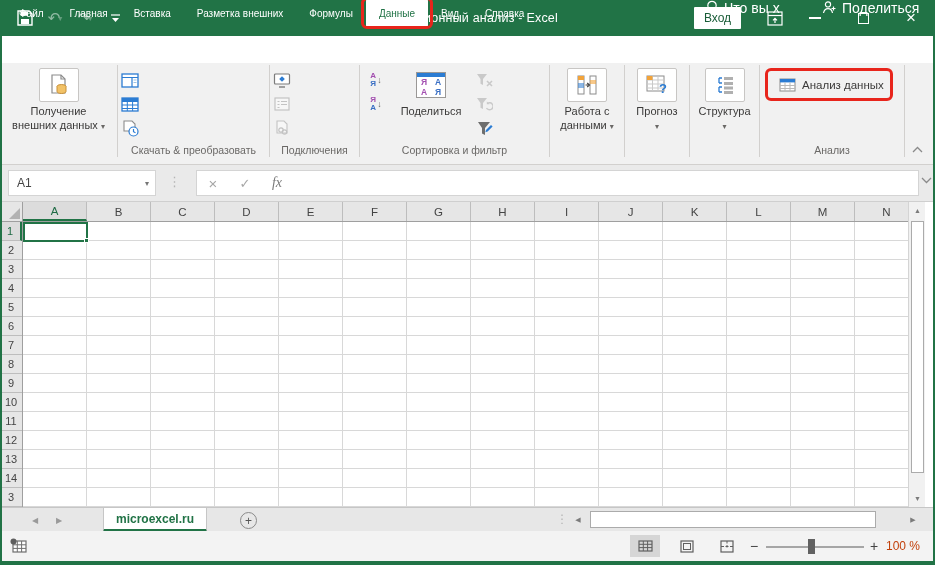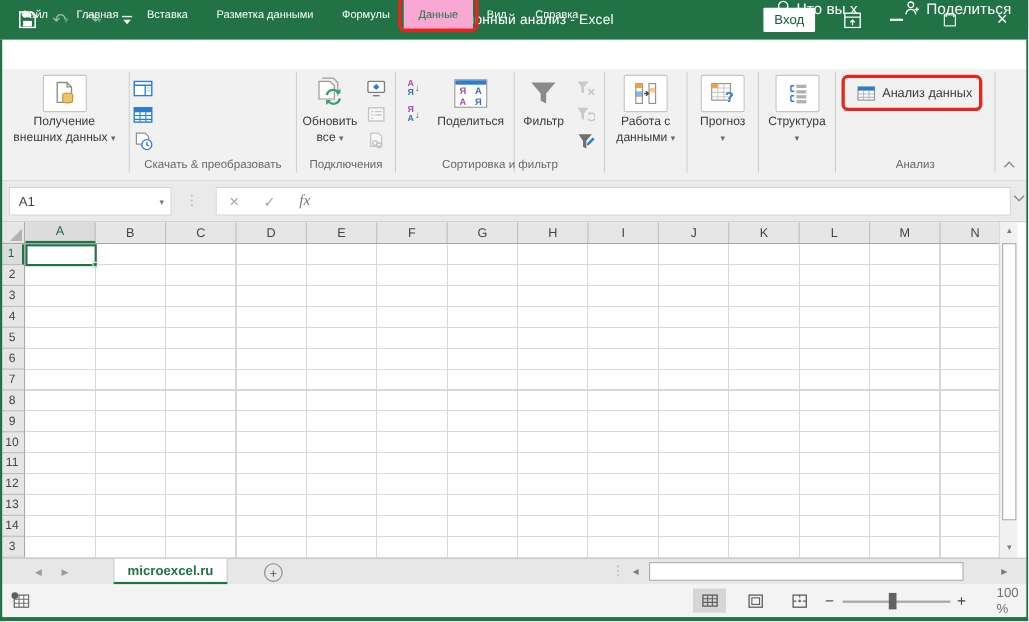--- a/index.html
+++ b/index.html
@@ -15,21 +15,21 @@
   .qat-drop { font-size:8px; margin-left:-2px; opacity:.6; }
   #window-title { left:300px; top:0; width:335px; height:36px; display:flex; align-items:center; justify-content:center; font-size:12.5px; letter-spacing:.2px; }
   #signin-btn { left:694px; top:7px; width:47px; height:22px; background:#fff; color:#185c37; font-size:12px; display:flex; align-items:center; justify-content:center; border-radius:1px; }
   .winctl { top:0; height:36px; width:34px; display:flex; align-items:center; justify-content:center; color:#fff; }
   #maximize-box { width:11px; height:11px; border:1.4px solid #fff; }
   #minimize-line { width:12px; height:1.6px; background:#fff; }
 
   
   #tabrow { left:0; top:36px; width:935px; height:27px; background:#217346; display:flex; align-items:stretch; padding-left:6px; color:#fff; }
   .rtab { padding:0 13px; display:flex; align-items:center; font-size:10px; white-space:nowrap; position:relative; }
-  .rtab.sel { background:#f9a8d4; color:#217346; }
+  .rtab.sel { background:#ffffff; color:#217346; }
   .redbox { position:absolute; border:3px solid #e8251c; border-radius:6px; pointer-events:none; z-index:30; }
   #tab-data-redbox { left:-5px; top:-3px; right:-5px; bottom:-2px; }
   .tellme { position:absolute; display:flex; align-items:flex-start; gap:6px; font-size:14px; top:0; height:27px; white-space:nowrap; overflow:hidden; }
 
   
   #ribbon { left:0; top:63px; width:935px; height:102px; background:#f1f1f1; border-bottom:1px solid #d2d0ce; }
   .rgroup { position:absolute; top:2px; height:92px; border-right:1px solid #d2d0ce; }
   .grp-label { position:absolute; bottom:1px; left:0; right:0; text-align:center; font-size:10.5px; color:#6a6866; white-space:nowrap; }
   .bigbtn { display:flex; flex-direction:column; align-items:center; padding-top:3px; }
   .iconbox { width:40px; height:34px; background:#fff; border:1px solid #c8c6c4; border-radius:2px; display:flex; align-items:center; justify-content:center; }
@@ -95,21 +95,21 @@
 
   
   #statusbar { left:0; top:531px; width:935px; height:30px; background:#f3f3f3; }
   #macro-rec { left:10px; top:7px; }
   .viewbtn { top:4px; width:30px; height:22px; display:flex; align-items:center; justify-content:center; }
   .viewbtn.sel { background:#d6d6d6; }
   #zoom-out { left:746px; top:4px; width:16px; height:22px; display:flex; align-items:center; justify-content:center; color:#444; font-size:14px; }
   #zoom-track { left:766px; top:14.5px; width:98px; height:2px; background:#a6a6a6; }
   #zoom-thumb { left:808px; top:8px; width:7px; height:15px; background:#616161; }
   #zoom-in { left:866px; top:4px; width:16px; height:22px; display:flex; align-items:center; justify-content:center; color:#444; font-size:14px; }
-  #zoom-level { left:886px; top:4px; height:22px; display:flex; align-items:center; font-size:12px; color:#737373;margin-left:20px; }
+  #zoom-level { left:886px; top:4px; height:22px; display:flex; align-items:center; font-size:12px; color:#c2410c; }
 
   #footer-strip { left:0; top:561px; width:935px; height:4px; background:#217346; }
   #edge-l { left:0; top:36px; width:2px; height:529px; background:#217346; z-index:40; }
   #edge-r { left:933px; top:36px; width:2px; height:529px; background:#217346; z-index:40; }
 
   svg { display:block; }
 </style>
 </head>
 <body>
 
@@ -156,21 +156,21 @@
       </div>
     <div class="winctl abs" style="left:894px;font-size:17px">
         <span>×</span>
       </div>
   </div>
 
   <div id="tabrow">
     <div class="rtab">Файл</div>
     <div class="rtab">Главная</div>
     <div class="rtab">Вставка</div>
-    <div class="rtab">Разметка данными</div>
+    <div class="rtab">Разметка внешних</div>
     <div class="rtab">Формулы</div>
     <div class="rtab sel">
       <span>Данные</span>
       <div class="redbox" id="tab-data-redbox"></div>
     </div>
     <div class="rtab">Вид</div>
     <div class="rtab">Справка</div>
     <div class="tellme" style="left:706px;width:110px">
       <svg width="12" height="15" viewBox="0 0 12 15">
           <circle cx="6" cy="5.5" r="4.2" fill="none" stroke="#fff" stroke-width="1.2"></circle>
@@ -225,33 +225,20 @@
               <path d="M2 1h8l3 3v7H2z" fill="#fff" stroke="#8c8c8c" stroke-width="1.1"></path>
               <circle cx="11.5" cy="11.5" r="4.5" fill="#fff" stroke="#2b7cd3" stroke-width="1.2"></circle>
               <path d="M11.5 9v2.7l2 1" fill="none" stroke="#2b7cd3" stroke-width="1.2"></path>
             </svg>
         </div>
       </div>
       <div class="grp-label">Скачать &amp; преобразовать</div>
     </div>
 
     <div class="rgroup" style="left:270px;width:90px;display:flex">
-      <div class="bigbtn" style="width:60px">
-        <div class="iconfree">
-          <svg width="28" height="30" viewBox="0 0 28 30">
-              <path d="M4 4h10l4 4v12H4z" fill="#fff" stroke="#9a9a9a" stroke-width="1.1"></path>
-              <path d="M7 1h10l4 4v12" fill="none" stroke="#9a9a9a" stroke-width="1.1"></path>
-              <path d="M11 16.5a6 6 0 0 1 10-3.2l1.4 1.4" fill="none" stroke="#33a36b" stroke-width="2"></path>
-              <path d="M23.5 10.5v4.5H19z" fill="#33a36b"></path>
-              <path d="M23 19.5a6 6 0 0 1-10 3.2l-1.4-1.4" fill="none" stroke="#33a36b" stroke-width="2"></path>
-              <path d="M10.5 25.5V21H15z" fill="#33a36b"></path>
-            </svg>
-        </div>
-        <div class="blbl"><span>Обновить</span><br><span>все</span> <span class="drop">▾</span></div>
-      </div>
       <div class="smallcol">
         <div class="smbtn">
           <svg width="18" height="15" viewBox="0 0 18 15">
               <rect x="1.5" y="1" width="15" height="10" rx="1" fill="#fff" stroke="#7b7b7b" stroke-width="1.2"></rect>
               <rect x="7" y="4" width="4" height="4" fill="#2b7cd3" transform="rotate(45 9 6)"></rect>
               <path d="M6 14h6" stroke="#7b7b7b" stroke-width="1.4"></path>
             </svg>
         </div>
         <div class="smbtn">
           <svg width="16" height="14" viewBox="0 0 16 14" opacity="0.45">
@@ -293,28 +280,20 @@
               <div class="tbar"></div>
             <div class="cells">
                 <span class="lp">Я</span>
                 <span class="lb">А</span>
                 <span class="lp">А</span>
                 <span class="lb">Я</span>
               </div>
           </div>
         </div>
         <div class="blbl"><span>Поделиться</span></div>
-      </div>
-      <div class="bigbtn" style="width:56px;border-left:1px solid #d2d0ce">
-        <div class="iconfree">
-          <svg width="26" height="24" viewBox="0 0 26 24">
-              <path d="M2 2h22l-8.5 10v9l-5-2.5V12z" fill="#8a8a8a"></path>
-            </svg>
-        </div>
-        <div class="blbl"><span>Фильтр</span></div>
       </div>
       <div class="smallcol" style="width:30px">
         <div class="smbtn">
           <svg width="17" height="15" viewBox="0 0 17 15" opacity="0.45">
               <path d="M1 1h10l-4 5v6l-2.5-1.3V6z" fill="#9a9a9a"></path>
               <path d="M11 8l5 5M16 8l-5 5" stroke="#9a9a9a" stroke-width="1.6"></path>
             </svg>
         </div>
         <div class="smbtn">
           <svg width="17" height="15" viewBox="0 0 17 15" opacity="0.45">

